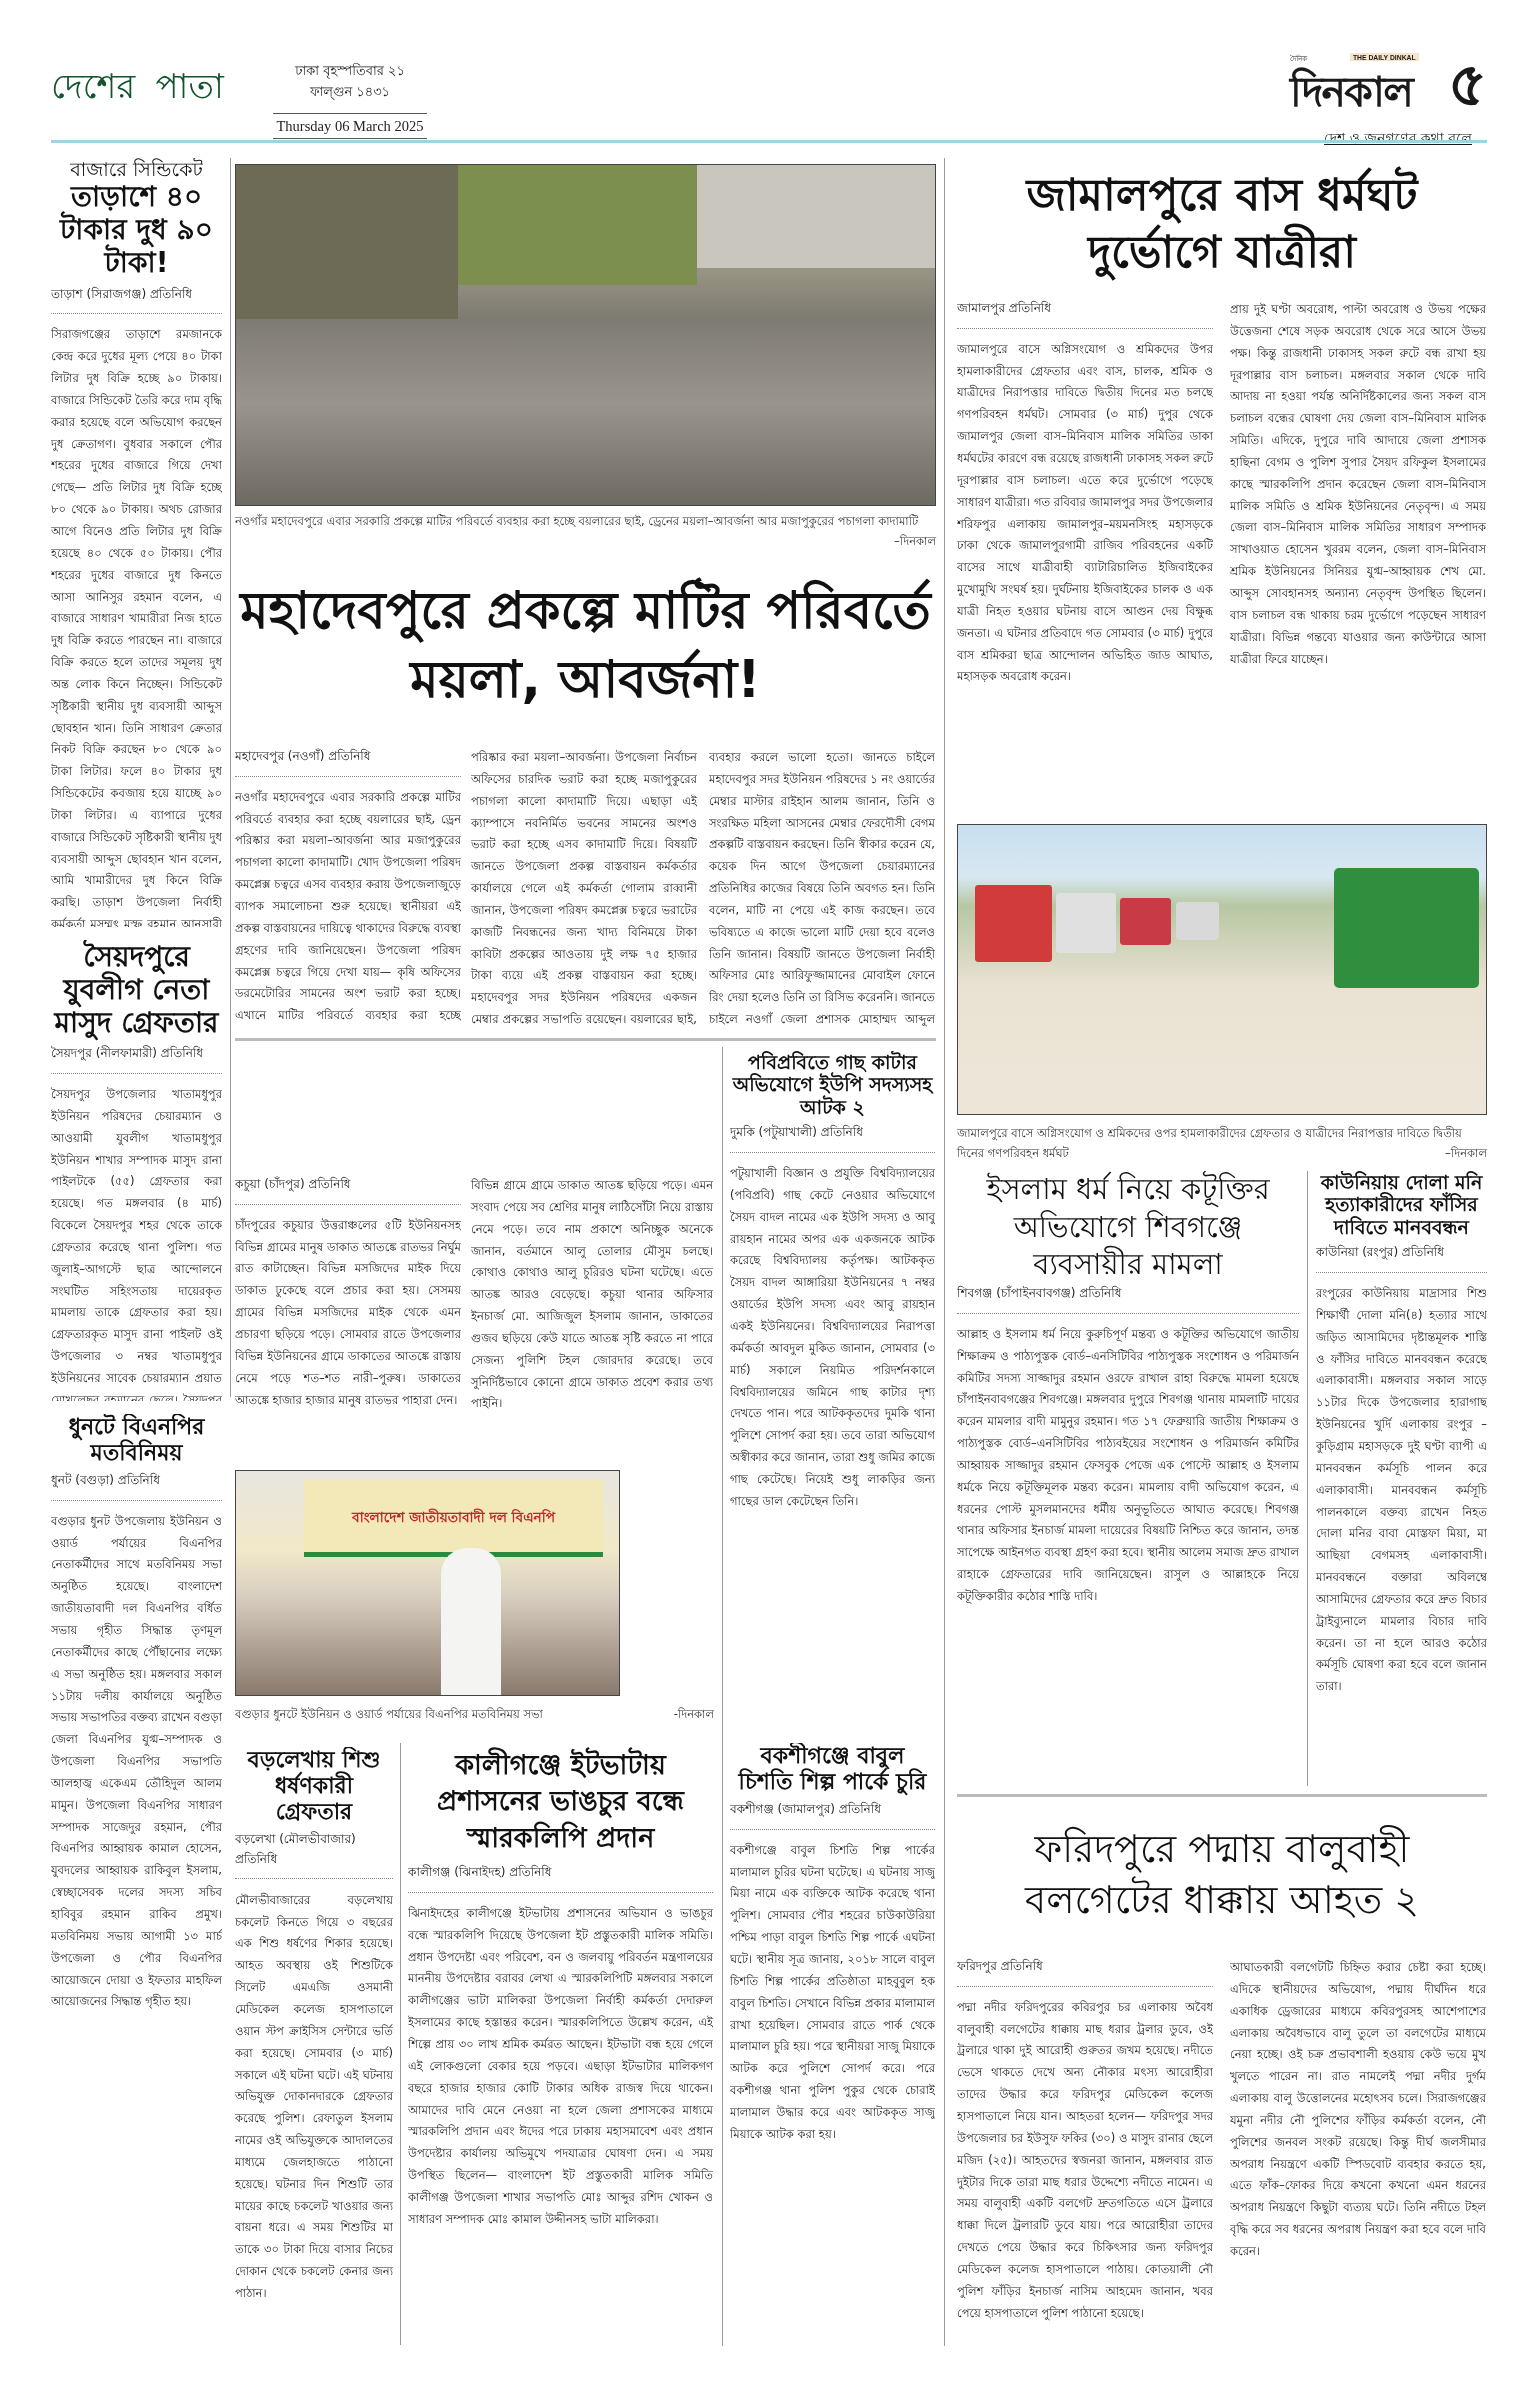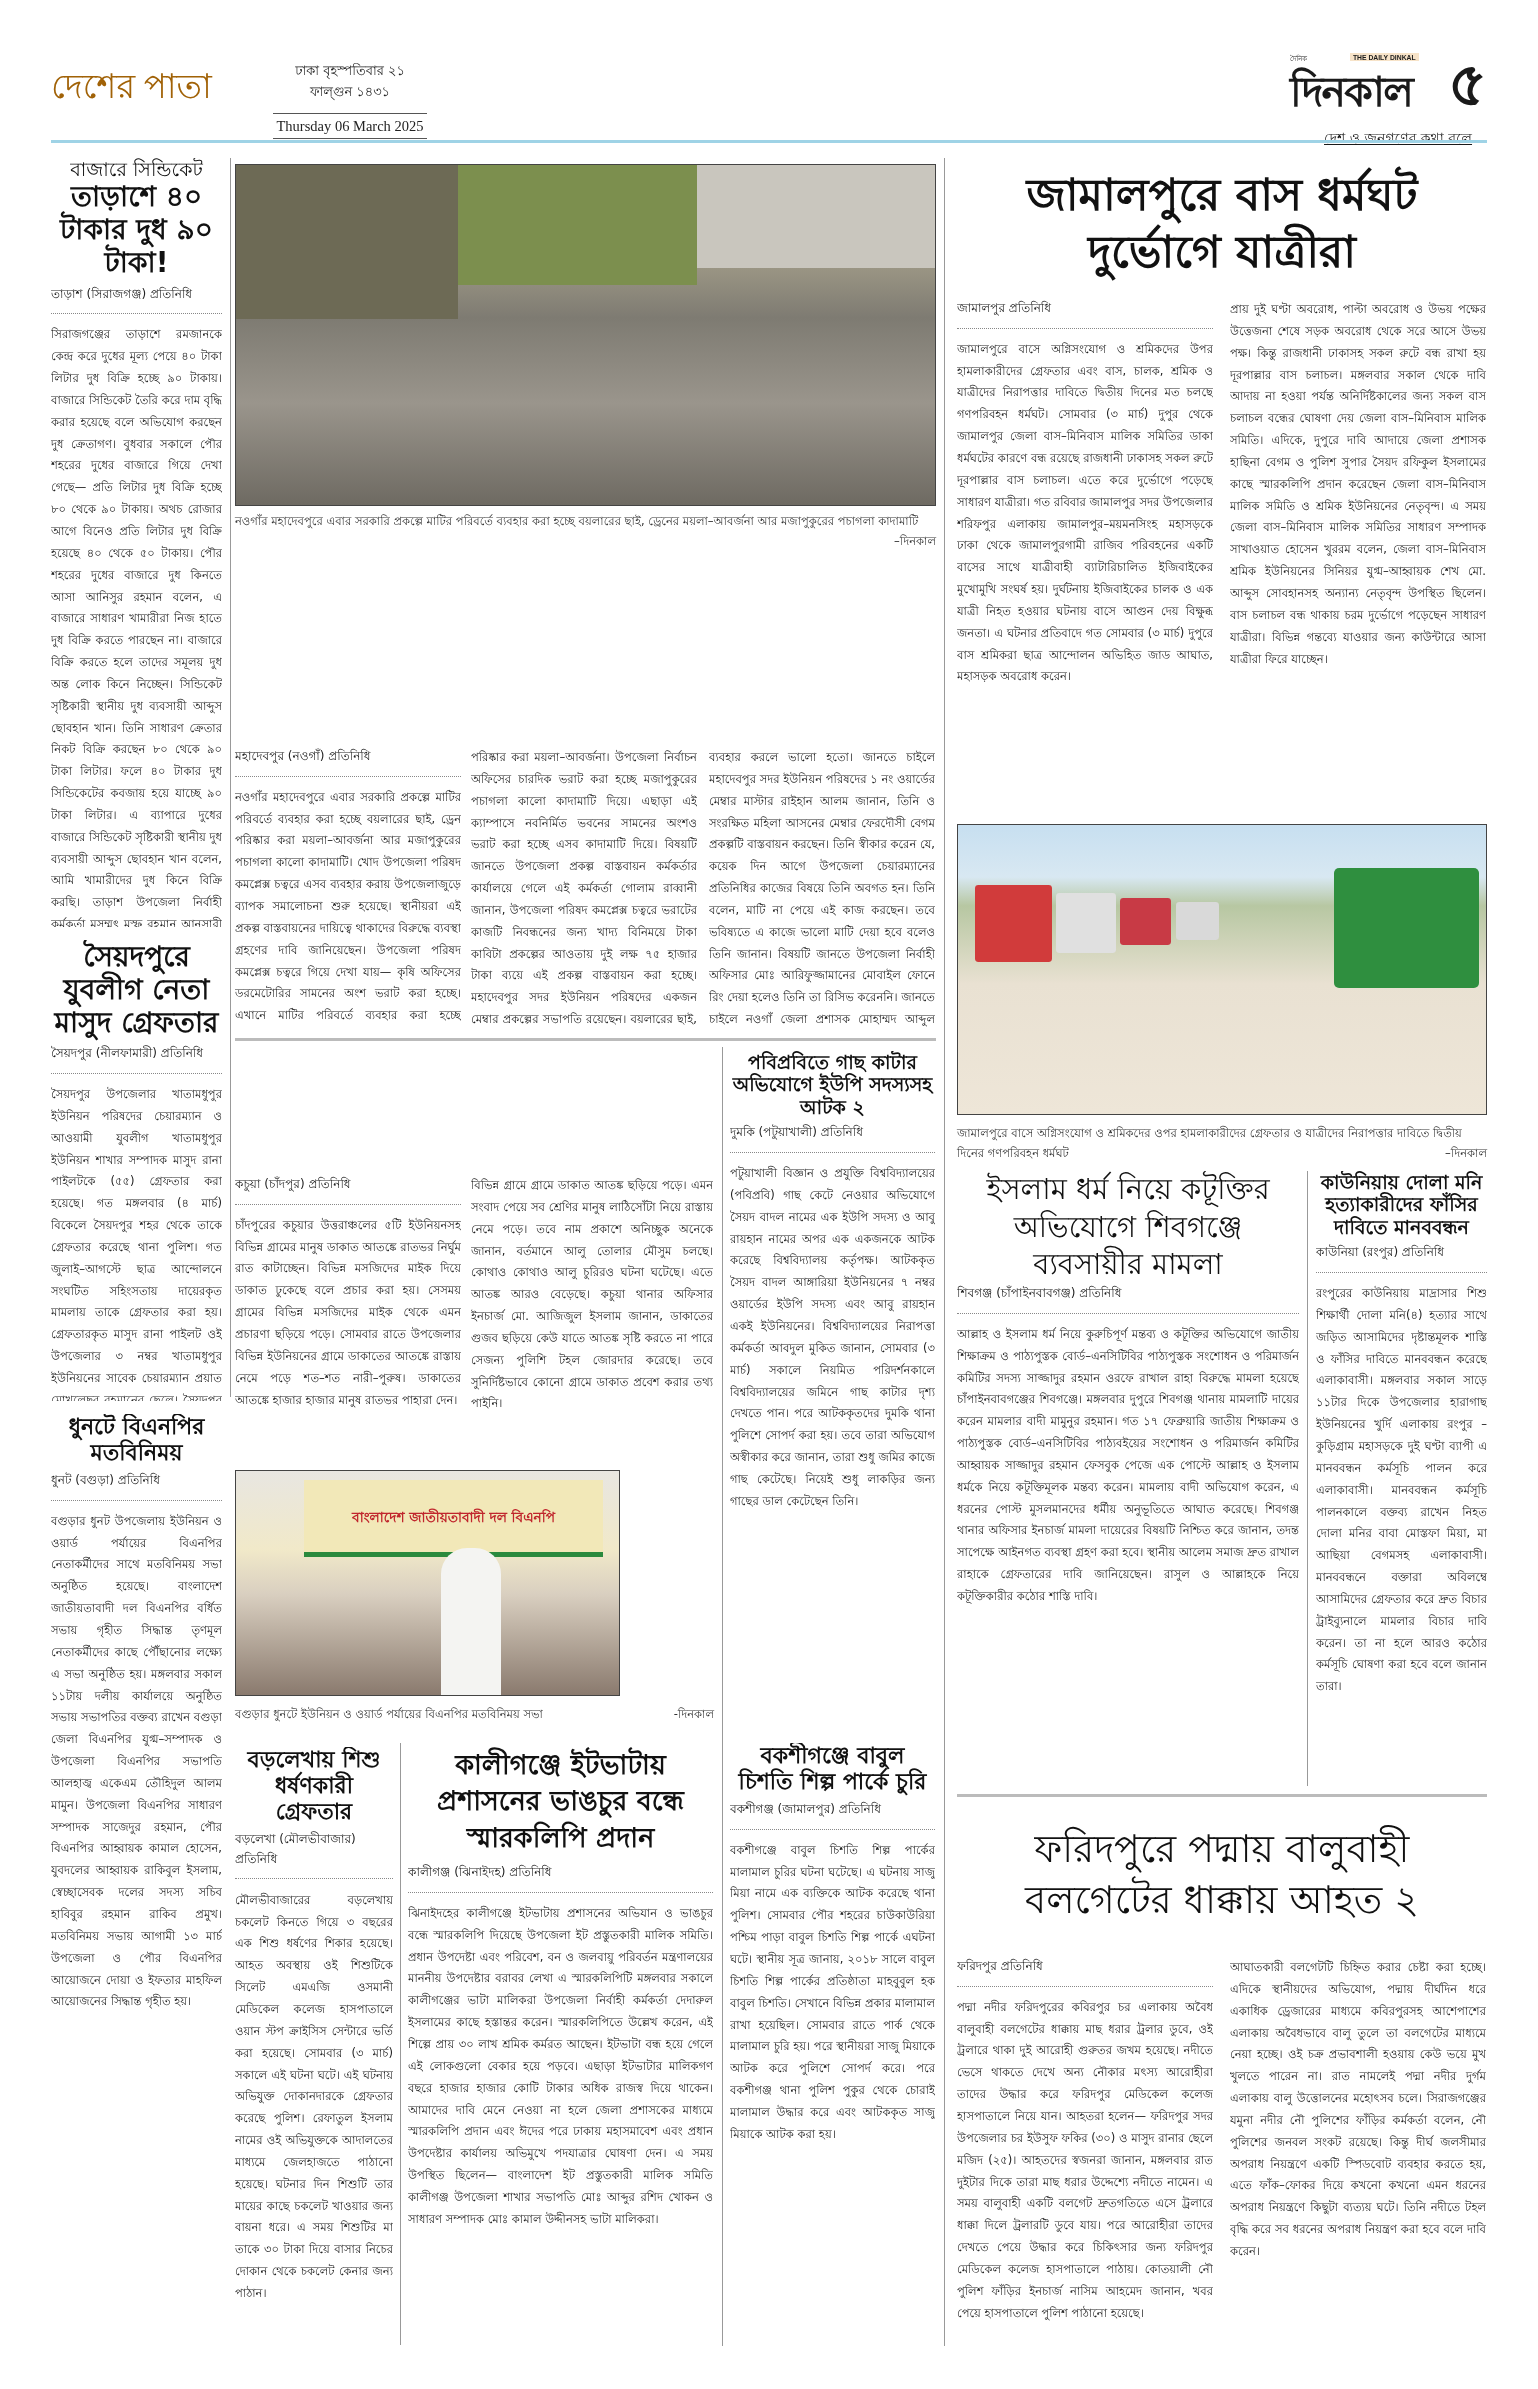--- a/index.html
+++ b/index.html
@@ -1,21 +1,21 @@
 <!DOCTYPE html>
 <html style="font-size:13.7px"><head>
 <meta charset="utf-8">
 <style>
   * { box-sizing: border-box; margin: 0; padding: 0; }
   html, body { width: 1538px; height: 2389px; background: #fff; overflow: hidden; }
   body { font-family: "DejaVu Sans", sans-serif; color: #1a1a1a; position: relative; }
   .page { position: absolute; left: 51px; top: 51px; width: 1436px; height: 2307px; }
   .abs { position: absolute; }
   
-  .section-title { left: 0; top: 8.5px; font-size: 34px; color: #a16207; font-family: Liberation Serif, serif; }
+  .section-title { left: 0; top: 8.5px; font-size: 34px; color: #14532d; font-family: Liberation Mono, monospace; }
   .dateblock { left: 222px; top: 10.3px; width: 154px; text-align: center; }
   .date-bn { font-size: 13px; color: #222; padding-bottom: 10px; border-bottom: 1.7px solid #555; }
   .date-en { font-size: 14.5px; color: #222; font-family: "Liberation Serif", serif; padding: 3.4px 0; border-bottom: 1.7px solid #555; }
   .logo { right: 0; top: 0; width: 197px; height: 77px; }
   .logo-tag { position: absolute; right: 68px; top: 1.7px; font-size: 6.8px; background: #f7e3c8; padding: 0.9px 3.4px; font-family: "Liberation Sans", sans-serif; font-weight: bold; }
   .logo-small { position: absolute; left: 0; top: 1.7px; font-size: 6.8px; }
   .logo-main { position: absolute; left: 0; top: 8.5px; font-size: 41px; font-weight: bold; letter-spacing: -1.7px; }
   .logo-sub { position: absolute; left: 34px; top: 76px; font-size: 14px; text-decoration: underline; }
   .page-num { position: absolute; right: 0; top: 3.4px; font-size: 60px; font-weight: bold; line-height: 1; }
   .rule-top { left: 0; top: 89px; width: 1436px; height: 3.4px; background: #9fd3e6; }
@@ -59,20 +59,21 @@
 
   <div class="photo" style="left:184px;top:113px;width:701px;height:342px;background:linear-gradient(180deg,#8c8a74 0%,#a49e8a 25%,#7e7b72 45%,#9a958c 70%,#6e6a62 100%);">
     <div style="position:absolute;left:0;top:0;width:222px;height:154px;background:#6d6a55;"></div>
     <div style="position:absolute;left:222px;top:0;width:239px;height:120px;background:#7c8f4e;"></div>
     <div style="position:absolute;left:461px;top:0;width:239px;height:103px;background:#c9c6be;"></div>
   </div>
   <div class="caption" style="left:184px;top:461px;width:701px;">
     <span>নওগাঁর মহাদেবপুরে এবার সরকারি প্রকল্পে মাটির পরিবর্তে ব্যবহার করা হচ্ছে বয়লারের ছাই, ড্রেনের ময়লা–আবর্জনা আর মজাপুকুরের পচাগলা কাদামাটি</span>
     <span class="credit">–দিনকাল</span>
   </div>
+  <div class="hl abs" style="left:184px;top:526px;width:701px;font-size:51px;line-height:1.35;">মহাদেবপুরে প্রকল্পে মাটির পরিবর্তে ময়লা, আবর্জনা!</div>
 
   <div class="col" style="left:184px;top:696px;width:226px;height:282px;">
     <div class="byline">মহাদেবপুর (নওগাঁ) প্রতিনিধি</div>
     <div class="body">নওগাঁর মহাদেবপুরে এবার সরকারি প্রকল্পে মাটির পরিবর্তে ব্যবহার করা হচ্ছে বয়লারের ছাই, ড্রেন পরিষ্কার করা ময়লা–আবর্জনা আর মজাপুকুরের পচাগলা কালো কাদামাটি। খোদ উপজেলা পরিষদ কমপ্লেক্স চত্বরে এসব ব্যবহার করায় উপজেলাজুড়ে ব্যাপক সমালোচনা শুরু হয়েছে। স্থানীয়রা এই প্রকল্প বাস্তবায়নের দায়িত্বে থাকাদের বিরুদ্ধে ব্যবস্থা গ্রহণের দাবি জানিয়েছেন। উপজেলা পরিষদ কমপ্লেক্স চত্বরে গিয়ে দেখা যায়— কৃষি অফিসের ডরমেটোরির সামনের অংশ ভরাট করা হচ্ছে। এখানে মাটির পরিবর্তে ব্যবহার করা হচ্ছে বয়লারের ছাই ও ড্রেন</div>
   </div>
   <div class="col" style="left:420px;top:696px;width:226px;height:282px;">
     <div class="body">পরিষ্কার করা ময়লা–আবর্জনা। উপজেলা নির্বাচন অফিসের চারদিক ভরাট করা হচ্ছে মজাপুকুরের পচাগলা কালো কাদামাটি দিয়ে। এছাড়া এই ক্যাম্পাসে নবনির্মিত ভবনের সামনের অংশও ভরাট করা হচ্ছে এসব কাদামাটি দিয়ে। বিষয়টি জানতে উপজেলা প্রকল্প বাস্তবায়ন কর্মকর্তার কার্যালয়ে গেলে এই কর্মকর্তা গোলাম রাব্বানী জানান, উপজেলা পরিষদ কমপ্লেক্স চত্বরে ভরাটের কাজটি নিবন্ধনের জন্য খাদ্য বিনিময়ে টাকা কাবিটা প্রকল্পের আওতায় দুই লক্ষ ৭৫ হাজার টাকা ব্যয়ে এই প্রকল্প বাস্তবায়ন করা হচ্ছে। মহাদেবপুর সদর ইউনিয়ন পরিষদের একজন মেম্বার প্রকল্পের সভাপতি রয়েছেন। বয়লারের ছাই, ড্রেনের ময়লা আর কাদামাটির বিষয়ে তিনি জানান, দোআঁশ মাটি</div>
   </div>
   <div class="col" style="left:658px;top:696px;width:226px;height:282px;">
     <div class="body">ব্যবহার করলে ভালো হতো। জানতে চাইলে মহাদেবপুর সদর ইউনিয়ন পরিষদের ১ নং ওয়ার্ডের মেম্বার মাস্টার রাইহান আলম জানান, তিনি ও সংরক্ষিত মহিলা আসনের মেম্বার ফেরদৌসী বেগম প্রকল্পটি বাস্তবায়ন করছেন। তিনি স্বীকার করেন যে, কয়েক দিন আগে উপজেলা চেয়ারম্যানের প্রতিনিধির কাজের বিষয়ে তিনি অবগত হন। তিনি বলেন, মাটি না পেয়ে এই কাজ করছেন। তবে ভবিষ্যতে এ কাজে ভালো মাটি দেয়া হবে বলেও তিনি জানান। বিষয়টি জানতে উপজেলা নির্বাহী অফিসার মোঃ আরিফুজ্জামানের মোবাইল ফোনে রিং দেয়া হলেও তিনি তা রিসিভ করেননি। জানতে চাইলে নওগাঁ জেলা প্রশাসক মোহাম্মদ আব্দুল আউয়াল বিষয়টি খতিয়ে দেখবেন বলে জানান।</div>

